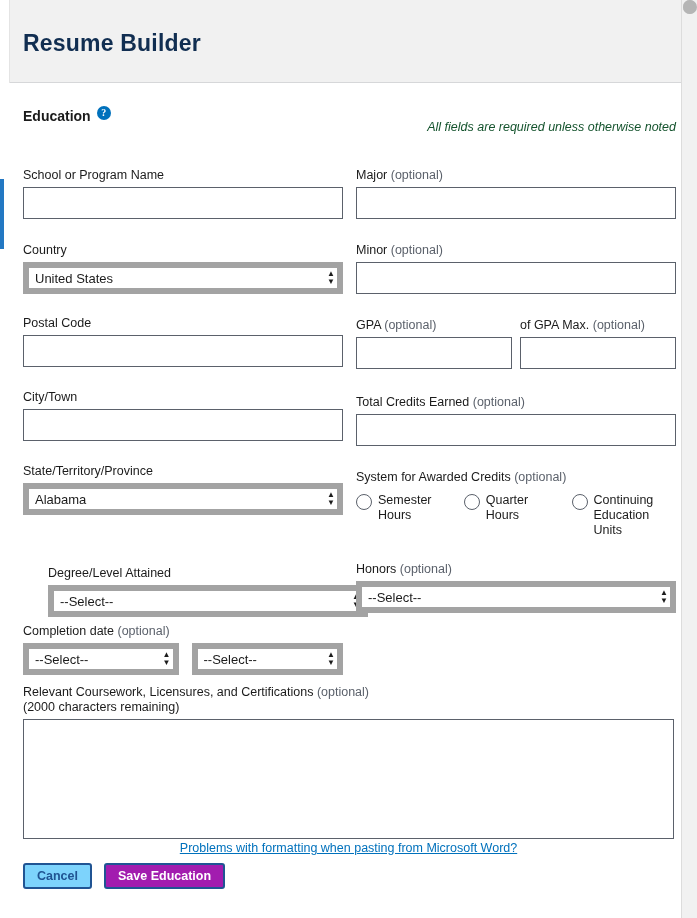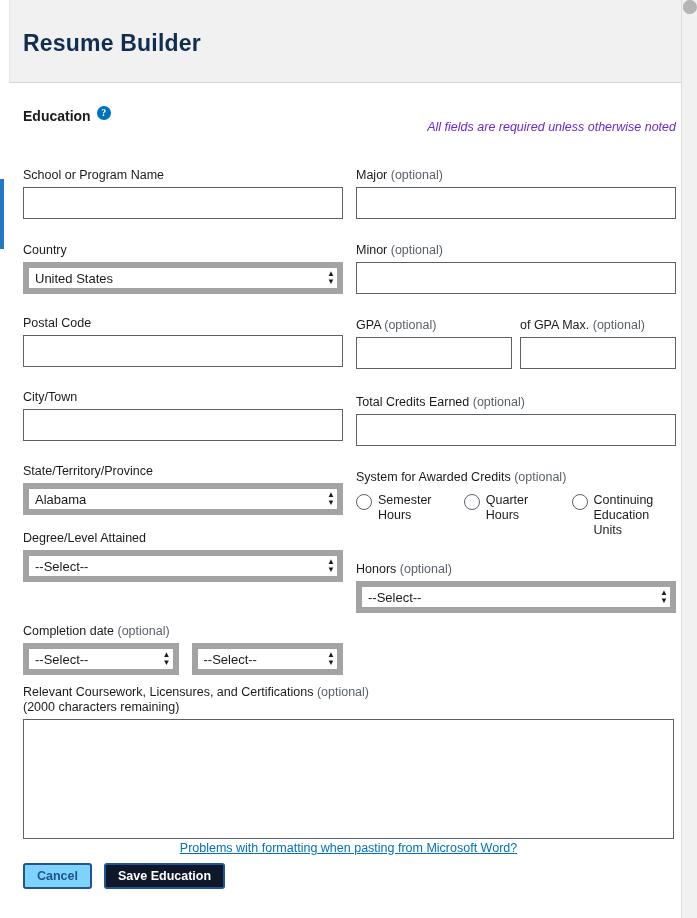--- a/index.html
+++ b/index.html
@@ -94,21 +94,21 @@
     cursor: pointer;
     position: relative;
     top: -3px;
   }
   .required-note {
     position: absolute;
     right: 21px;
     top: 120px;
     font-size: 12.5px;
     font-style: italic;
-    color: #6d28d9;
+    color: #14532d;
     text-align: center;
   }
   
   .col-left { position: absolute; left: 23px; width: 320px; }
   .col-right { position: absolute; left: 356px; width: 320px; }
 
   .field-label {
     font-size: 12.5px;
     color: #1b1b1b;
     margin-bottom: 4px;
@@ -232,21 +232,21 @@
     font-weight: bold;
     font-family: "Liberation Sans", sans-serif;
     border-radius: 3px;
     cursor: pointer;
   }
   .btn-save {
     box-sizing: border-box;
     height: 26px;
     padding: 0 12px;
     margin-left: 12px;
-    background: #0f172a;
+    background: #a21caf;
     border: 2px solid #205493;
     color: #ffffff;
     font-size: 12.5px;
     font-weight: bold;
     font-family: "Liberation Sans", sans-serif;
     border-radius: 3px;
     cursor: pointer;
   }
   
   .scrollbar {
@@ -329,21 +329,21 @@
       <select class="select-input">
         <option>Alabama</option>
       </select>
       <span class="select-arrows">
           <span>▲</span>
           <span>▼</span>
         </span>
     </div>
   </div>
 
-  <div class="col-left" style="top:531px;">
+  <div class="col-left" style="top:566px;margin-left:25px;">
     <label class="field-label">Degree/Level Attained</label>
     <div class="select-wrap">
       <select class="select-input">
         <option>--Select--</option>
       </select>
       <span class="select-arrows">
           <span>▲</span>
           <span>▼</span>
         </span>
     </div>

